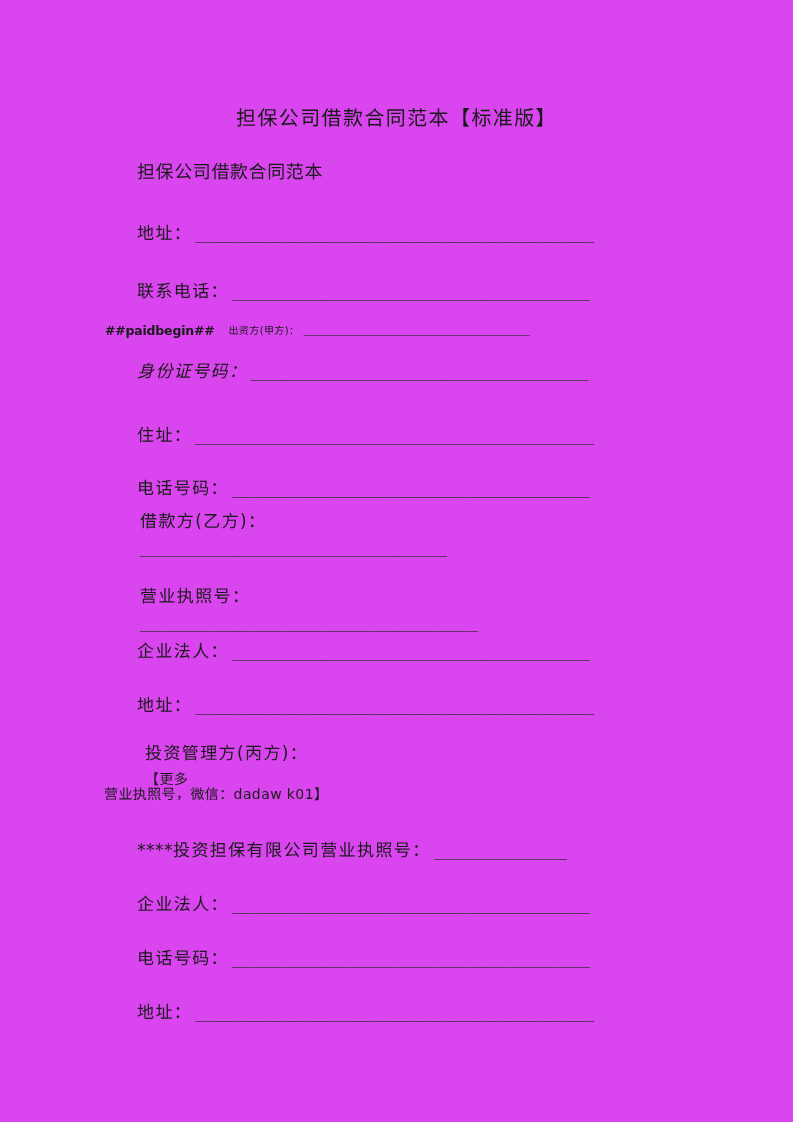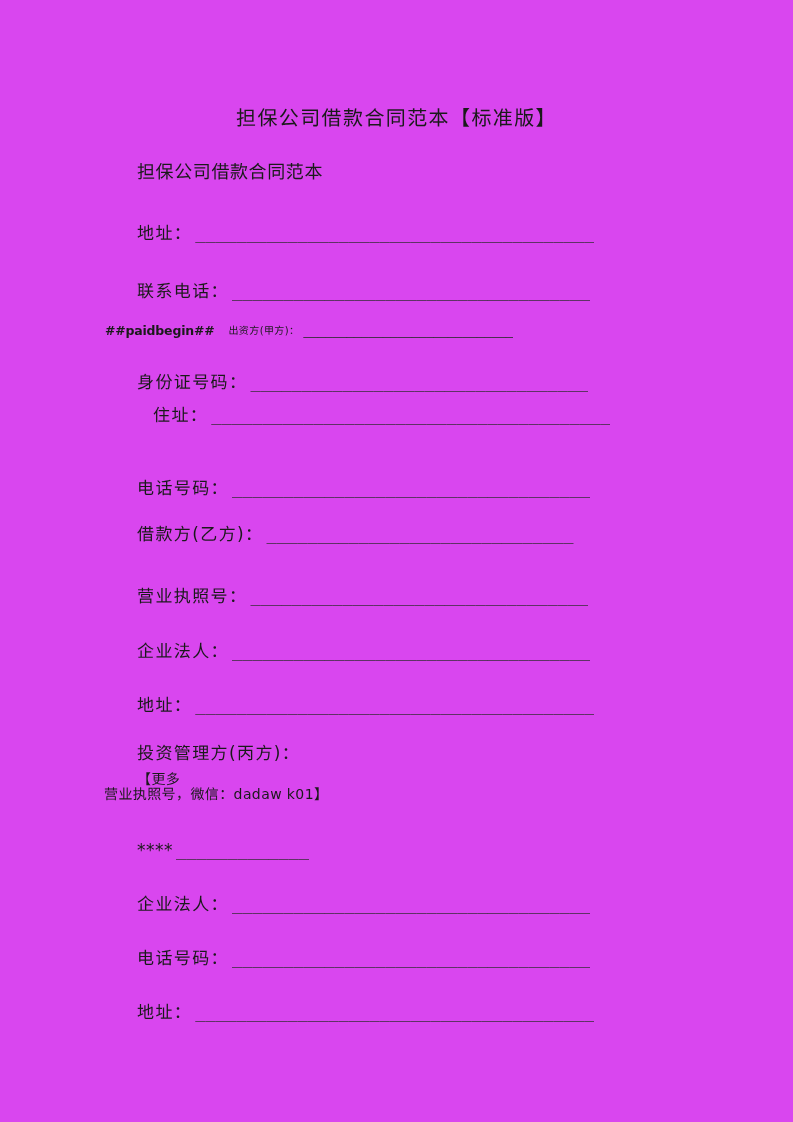--- a/index.html
+++ b/index.html
@@ -95,33 +95,33 @@
     font-size: 12.5px;
     letter-spacing: -0.2px;
   }
   .paid-row .paid-label {
     margin-left: 14px;
     font-size: 10px;
     letter-spacing: 0.4px;
   }
   .paid-row .paid-rule {
     margin-left: 4px;
-    font-family: Liberation Sans, sans-serif;
+    font-family: Liberation Mono, monospace;
     font-size: 13px;
     letter-spacing: 0px;
     overflow: hidden;
     white-space: nowrap;
     color: #2b2b2b;
   }
 
   
   .note-inline {
     font-size: 14px;
     letter-spacing: 0.4px;
-    margin-left: 0;
+    margin-left: 8px;
     color: #1a1a1a;
   }
   .note-second-line {
     position: absolute;
     left: 104px;
     top: 783px;
     font-size: 14px;
     line-height: 22px;
     letter-spacing: 0.4px;
     color: #1a1a1a;
@@ -152,41 +152,41 @@
     <span class="row-label">联系电话：</span>
     <span class="row-rule">___________________________________</span>
   </div>
 
   <div class="paid-row">
     <span class="paid-marker">##paidbegin##</span>
     <span class="paid-label">出资方(甲方)：</span>
     <span class="paid-rule">_____________________________</span>
   </div>
 
-  <div class="form-row" style="top:369px;">
+  <div class="form-row" style="top:358px;font-style:italic;">
     <span class="row-label">身份证号码：</span>
     <span class="row-rule">_________________________________</span>
   </div>
 
-  <div class="form-row" style="top:402px;margin-left:16px;">
+  <div class="form-row" style="top:422px;">
     <span class="row-label">住址：</span>
     <span class="row-rule">_______________________________________</span>
   </div>
 
   <div class="form-row" style="top:475px;">
     <span class="row-label">电话号码：</span>
     <span class="row-rule">___________________________________</span>
   </div>
 
-  <div class="form-row" style="top:521px;">
+  <div class="form-row" style="top:508px;flex-direction:column;">
     <span class="row-label">借款方(乙方)：</span>
     <span class="row-rule">______________________________</span>
   </div>
 
-  <div class="form-row" style="top:583px;">
+  <div class="form-row" style="top:583px;flex-direction:column;">
     <span class="row-label">营业执照号：</span>
     <span class="row-rule">_________________________________</span>
   </div>
 
   <div class="form-row" style="top:638px;">
     <span class="row-label">企业法人：</span>
     <span class="row-rule">___________________________________</span>
   </div>
 
   <div class="form-row" style="top:692px;">
@@ -196,20 +196,21 @@
 
   <div class="form-row" style="top:740px;flex-direction:column;">
     <span class="row-label">投资管理方(丙方)：</span>
     <span class="note-inline">【更多</span>
   </div>
 
   <div class="note-second-line">营业执照号，微信：dadaw k01】</div>
 
   <div class="form-row" style="top:837px;">
     <span class="star-prefix">****</span>
+    <span class="row-label">投资担保有限公司营业执照号：</span>
     <span class="row-rule">_____________</span>
   </div>
 
   <div class="form-row" style="top:891px;">
     <span class="row-label">企业法人：</span>
     <span class="row-rule">___________________________________</span>
   </div>
 
   <div class="form-row" style="top:945px;">
     <span class="row-label">电话号码：</span>

